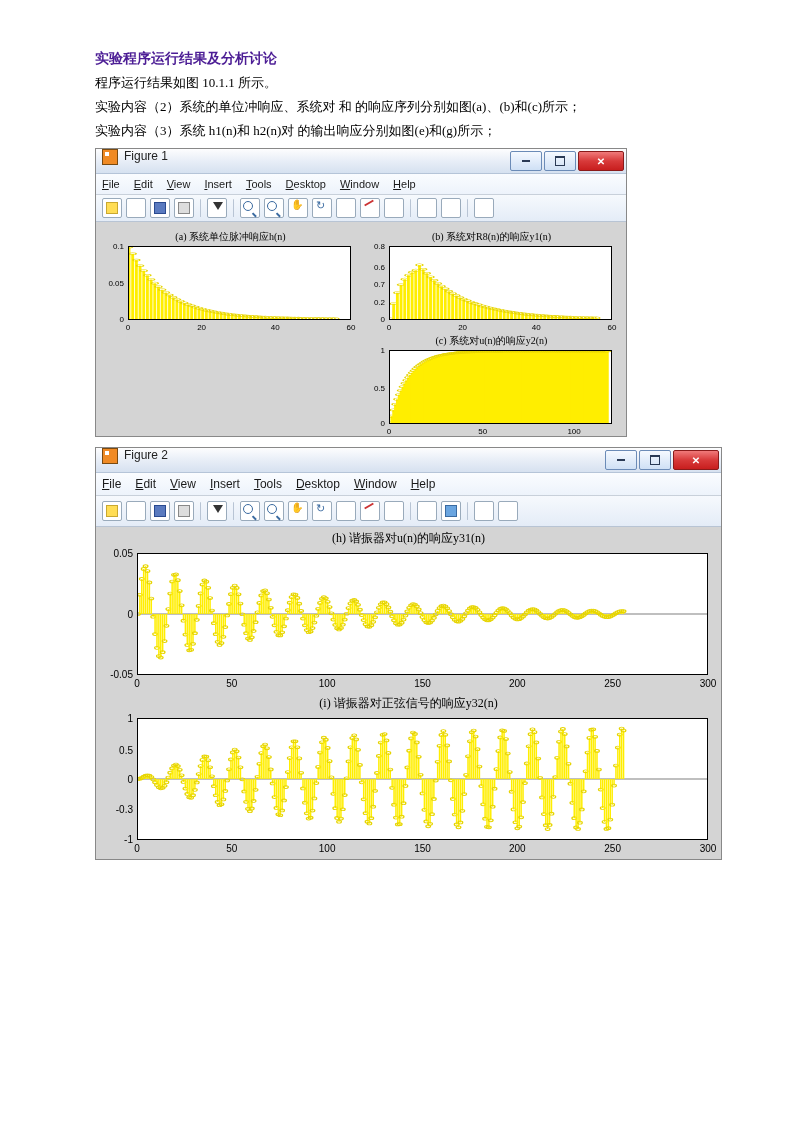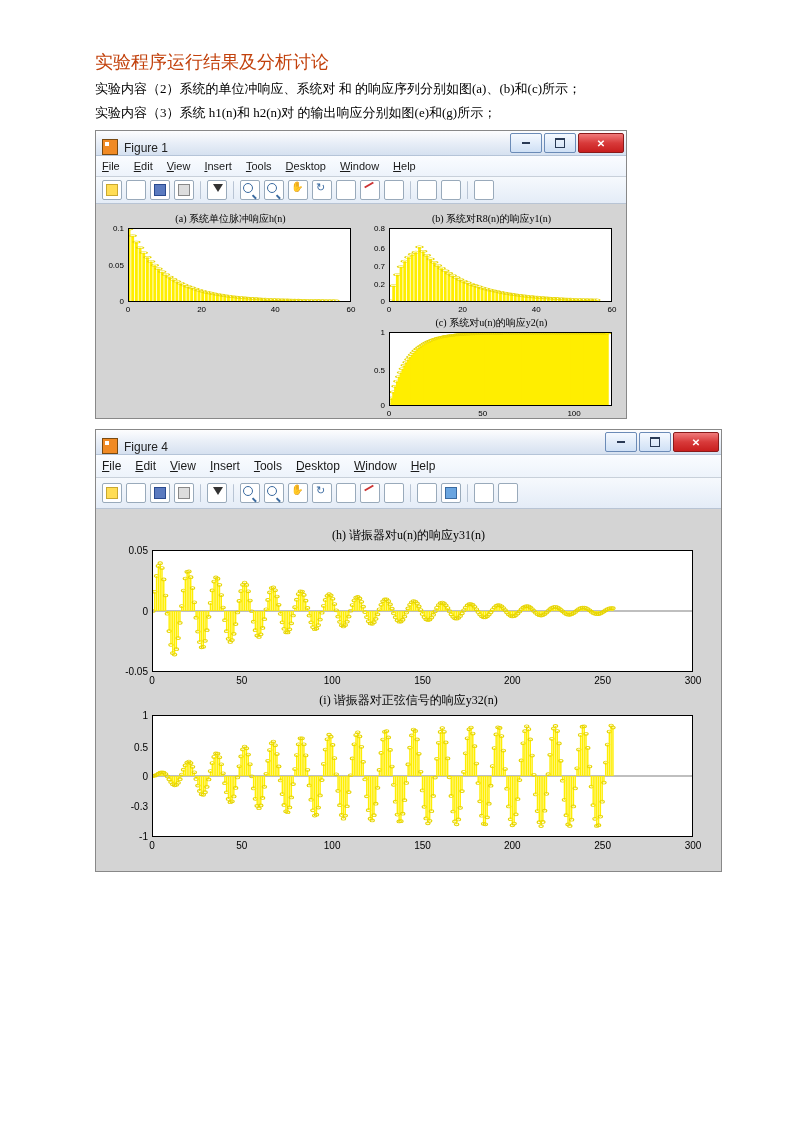--- a/index.html
+++ b/index.html
@@ -1,23 +1,23 @@
 <!DOCTYPE html>
 <html><head>
 <meta charset="utf-8">
 <style>
 body{margin:0;padding:0;background:#fff;font-family:"SimSun","宋体",serif;font-size:13px;color:#000;width:800px}
 .page{padding:50px 80px 40px 95px}
-.heading{color:#c2410c;font-weight:normal;font-size:18px;margin-bottom:4px}
+.heading{color:#4c1d95;font-weight:bold;font-size:14px;margin-bottom:4px}
 .para{line-height:1.7;margin:0 0 2px 0;text-align:justify;font-size:13px}
 .figwrap{margin-top:6px}
 
 
 .win{background:#ededed;border:1px solid #888;margin-bottom:10px;position:relative;font-family:"Segoe UI",Tahoma,sans-serif}
-.titlebar{display:flex;align-items:flex-end;height:24px;background:linear-gradient(#fdfdfe,#e8eef7,#d6e1f0);border-bottom:1px solid #b5c4d8;padding:0 0 0 6px;font-size:12px;color:#222;position:relative}
+.titlebar{display:flex;align-items:flex-start;height:24px;background:linear-gradient(#fdfdfe,#e8eef7,#d6e1f0);border-bottom:1px solid #b5c4d8;padding:0 0 0 6px;font-size:12px;color:#222;position:relative}
 .ticon{width:14px;height:14px;background:#f08a24;border:1px solid #7a4a10;margin-right:6px;position:relative}
 .ticon::after{content:"";position:absolute;left:2px;top:2px;width:4px;height:4px;background:#fff}
 .ttitle{flex:1}
 .wbtns{display:flex;height:100%}
 .wbtn{width:30px;height:18px;margin:2px 2px 0 0;border:1px solid #6b8bb7;border-radius:2px;background:linear-gradient(#f5f9ff,#cfe0f5);display:flex;align-items:center;justify-content:center;font-size:10px;color:#2a3a55}
 .wbtn.close{background:linear-gradient(#f07a7a,#d83a3a,#c81e1e);border-color:#8a1a1a;color:#fff;width:44px;font-weight:bold}
 .wbtn.min span{width:8px;height:2px;background:#2a3a55;display:block}
 .wbtn.max span{width:8px;height:7px;border:1px solid #2a3a55;border-top:2px solid #2a3a55;display:block}
 
 .menubar{display:flex;align-items:center;height:20px;background:linear-gradient(#fafcff,#edf3fb);border-bottom:1px solid #c8d0da;padding-left:6px;font-size:11px;color:#1a1a1a}
@@ -31,21 +31,21 @@
 .tb.blue::after{content:"";position:absolute;inset:3px;background:#6aa5e0;border:1px solid #3a6aa0}
 .tb.zoom::after{content:"";position:absolute;left:2px;top:2px;width:8px;height:8px;border:1.5px solid #3a6aa0;border-radius:50%}
 .tb.zoom::before{content:"";position:absolute;right:2px;bottom:2px;width:5px;height:1.5px;background:#3a6aa0;transform:rotate(45deg)}
 .tb.hand::after{content:"✋";position:absolute;font-size:10px;left:2px;top:0;color:#caa}
 .tb.rot::after{content:"↻";position:absolute;font-size:11px;left:3px;top:0;color:#3a6aa0}
 .tb.arrow::after{content:"";position:absolute;left:5px;top:3px;border:5px solid transparent;border-top:8px solid #333;border-bottom:none}
 .tb.brush::after{content:"";position:absolute;left:3px;top:3px;width:10px;height:2px;background:#c33;transform:rotate(-30deg)}
 .tb.print::after{content:"";position:absolute;inset:3px;background:#ddd;border:1px solid #888}
 .tb.save::after{content:"";position:absolute;inset:3px;background:#5a7abf;border:1px solid #2a4a8f}
 
-.plotarea{background:#d4d4d4;padding:16px}
+.plotarea{background:#d4d4d4;padding:1px}
 .plotarea.small{padding:6px 8px 8px 8px}
 
 
 .fig1grid{display:grid;grid-template-columns:1fr 1fr;gap:8px}
 .ptitle{text-align:center;font-size:10px;font-family:"SimSun",serif;padding:2px 0;color:#000}
 .axes{position:relative;margin:0 6px 4px 24px}
 .axesbox{border:1px solid #000;border-top:1px solid #000;border-right:1px solid #000;position:relative;background:#fff}
 .f1 .axesbox{height:72px}
 .ylab{position:absolute;left:-24px;font-size:8px;color:#000;width:20px;text-align:right}
 .xlab{position:absolute;bottom:-12px;font-size:8px;color:#000;transform:translateX(-50%)}
@@ -58,20 +58,21 @@
 .fig3 .ptitle{font-size:12px}
 .fig3 .ylab{left:-36px;width:32px;font-size:10px}
 .fig3 .xlab{font-size:10px;bottom:-14px}
 
 </style>
 </head>
 <body>
 
 <div class="page">
   <div class="heading">实验程序运行结果及分析讨论</div>
+  <p class="para">程序运行结果如图 10.1.1 所示。</p>
   <p class="para">实验内容（2）系统的单位冲响应、系统对 和 的响应序列分别如图(a)、(b)和(c)所示；</p>
   <p class="para">实验内容（3）系统 h1(n)和 h2(n)对 的输出响应分别如图(e)和(g)所示；</p>
 
   <div class="figwrap">
 
     <div class="win" style="width:530px">
       <div class="titlebar">
         <div class="ticon"></div>
         <div class="ttitle">Figure 1</div>
         <div class="wbtns">
@@ -637,21 +638,21 @@
               <span class="xlab" style="left:83%">100</span>
             </div>
           </div>
         </div>
       </div>
     </div>
 
     <div class="win fig3" style="width:625px">
       <div class="titlebar">
         <div class="ticon"></div>
-        <div class="ttitle">Figure 4</div>
+        <div class="ttitle">Figure 2</div>
         <div class="wbtns">
           <div class="wbtn min">
               <span></span>
             </div>
           <div class="wbtn max">
               <span></span>
             </div>
           <div class="wbtn close">✕</div>
         </div>
       </div>

